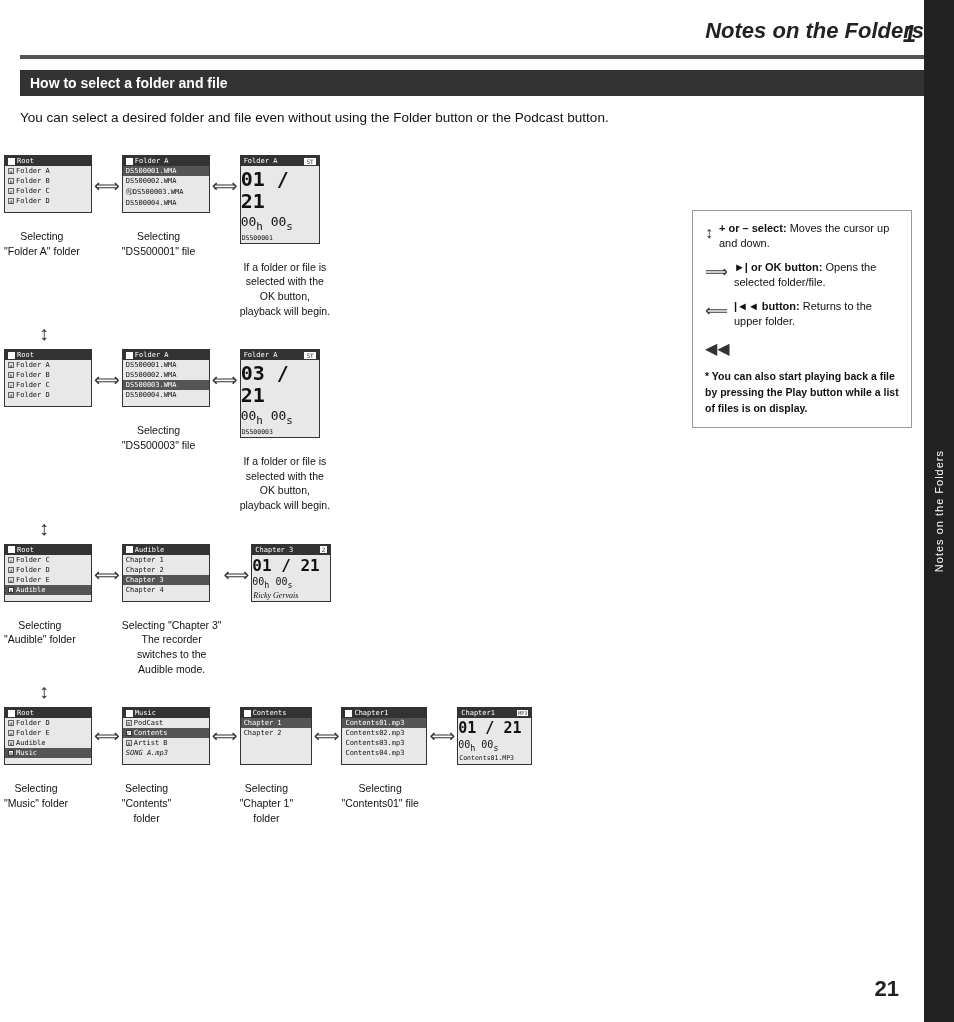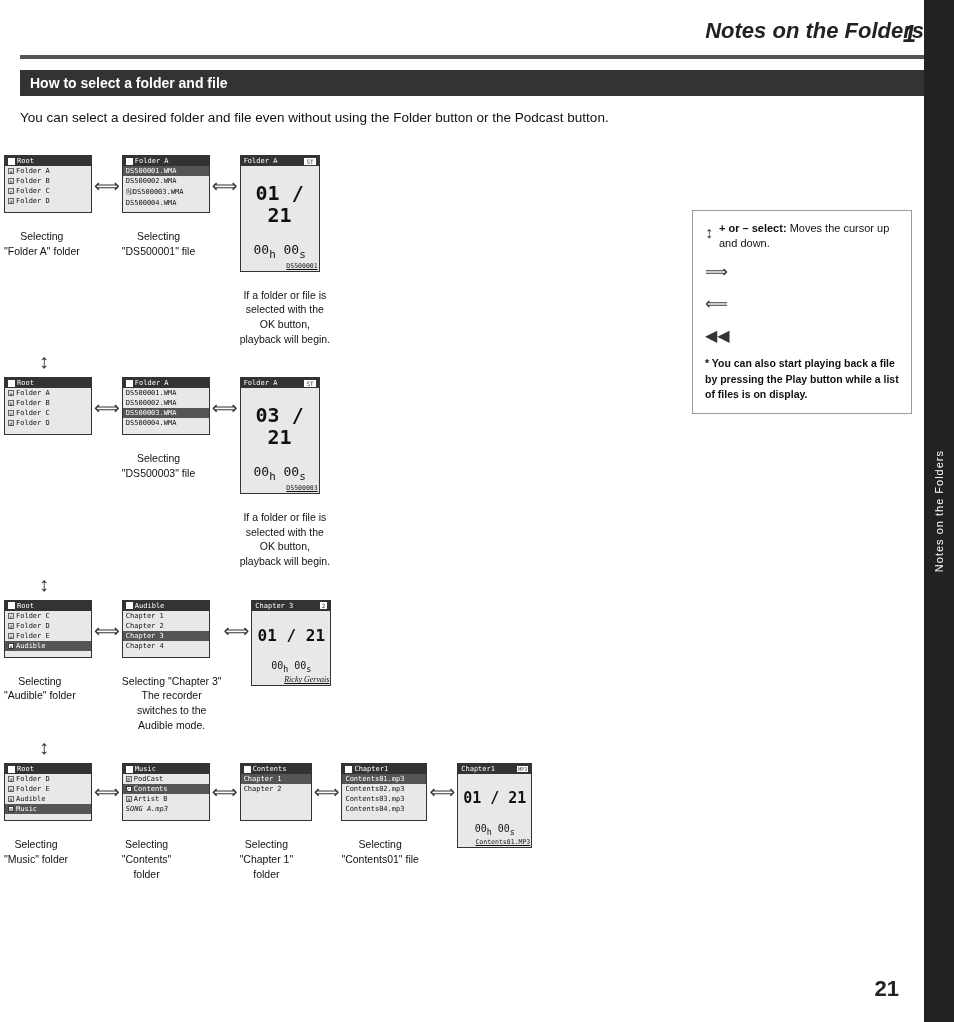--- a/index.html
+++ b/index.html
@@ -204,38 +204,37 @@
       font-size: 7px;
       padding: 1px 3px;
       display: flex;
       justify-content: space-between;
       align-items: center;
     }
 
     .ps-num {
       font-size: 20px;
       font-weight: bold;
-      text-align: center;
+      text-align: left;
       color: #111;
       line-height: 1.1;
-      padding: 16px 0;
+      padding: 2px 0;
     }
 
     .ps-time {
       font-size: 13px;
-      text-align: center;
+      text-align: left;
       color: #111;
     }
 
     .ps-file {
       font-size: 6.5px;
-      text-align: right;
+      text-align: left;
       color: #111;
       padding: 1px;
-      text-decoration: underline;
     }
 
     
     .info-arrow {
       font-size: 16px;
       color: #333;
       margin-right: 6px;
       display: inline-block;
       vertical-align: middle;
     }
@@ -271,23 +270,29 @@
 
 <div class="info-box" style="top:210px; right:42px;">
   <div class="info-row">
     <span class="info-arrow">↕</span>
     <div class="info-row-content">
       <strong>+ or – select:</strong> Moves the cursor up and down.
     </div>
   </div>
   <div class="info-row">
     <span class="info-arrow">⟹</span>
+    <div class="info-row-content">
+      <strong>►| or OK button:</strong> Opens the selected folder/file.
+    </div>
   </div>
   <div class="info-row">
     <span class="info-arrow">⟸</span>
+    <div class="info-row-content">
+      <strong>|◄◄ button:</strong> Returns to the upper folder.
+    </div>
   </div>
   <div class="info-row">
     <span class="info-arrow">◀◀</span>
   </div>
   <div class="info-note">* You can also start playing back a file by pressing the Play button while a list of files is on display.</div>
 </div>
 
 <div style="position:absolute; top:155px; left:4px; right:270px;">
 
   <div style="display:flex; align-items:flex-start; gap:2px;">

